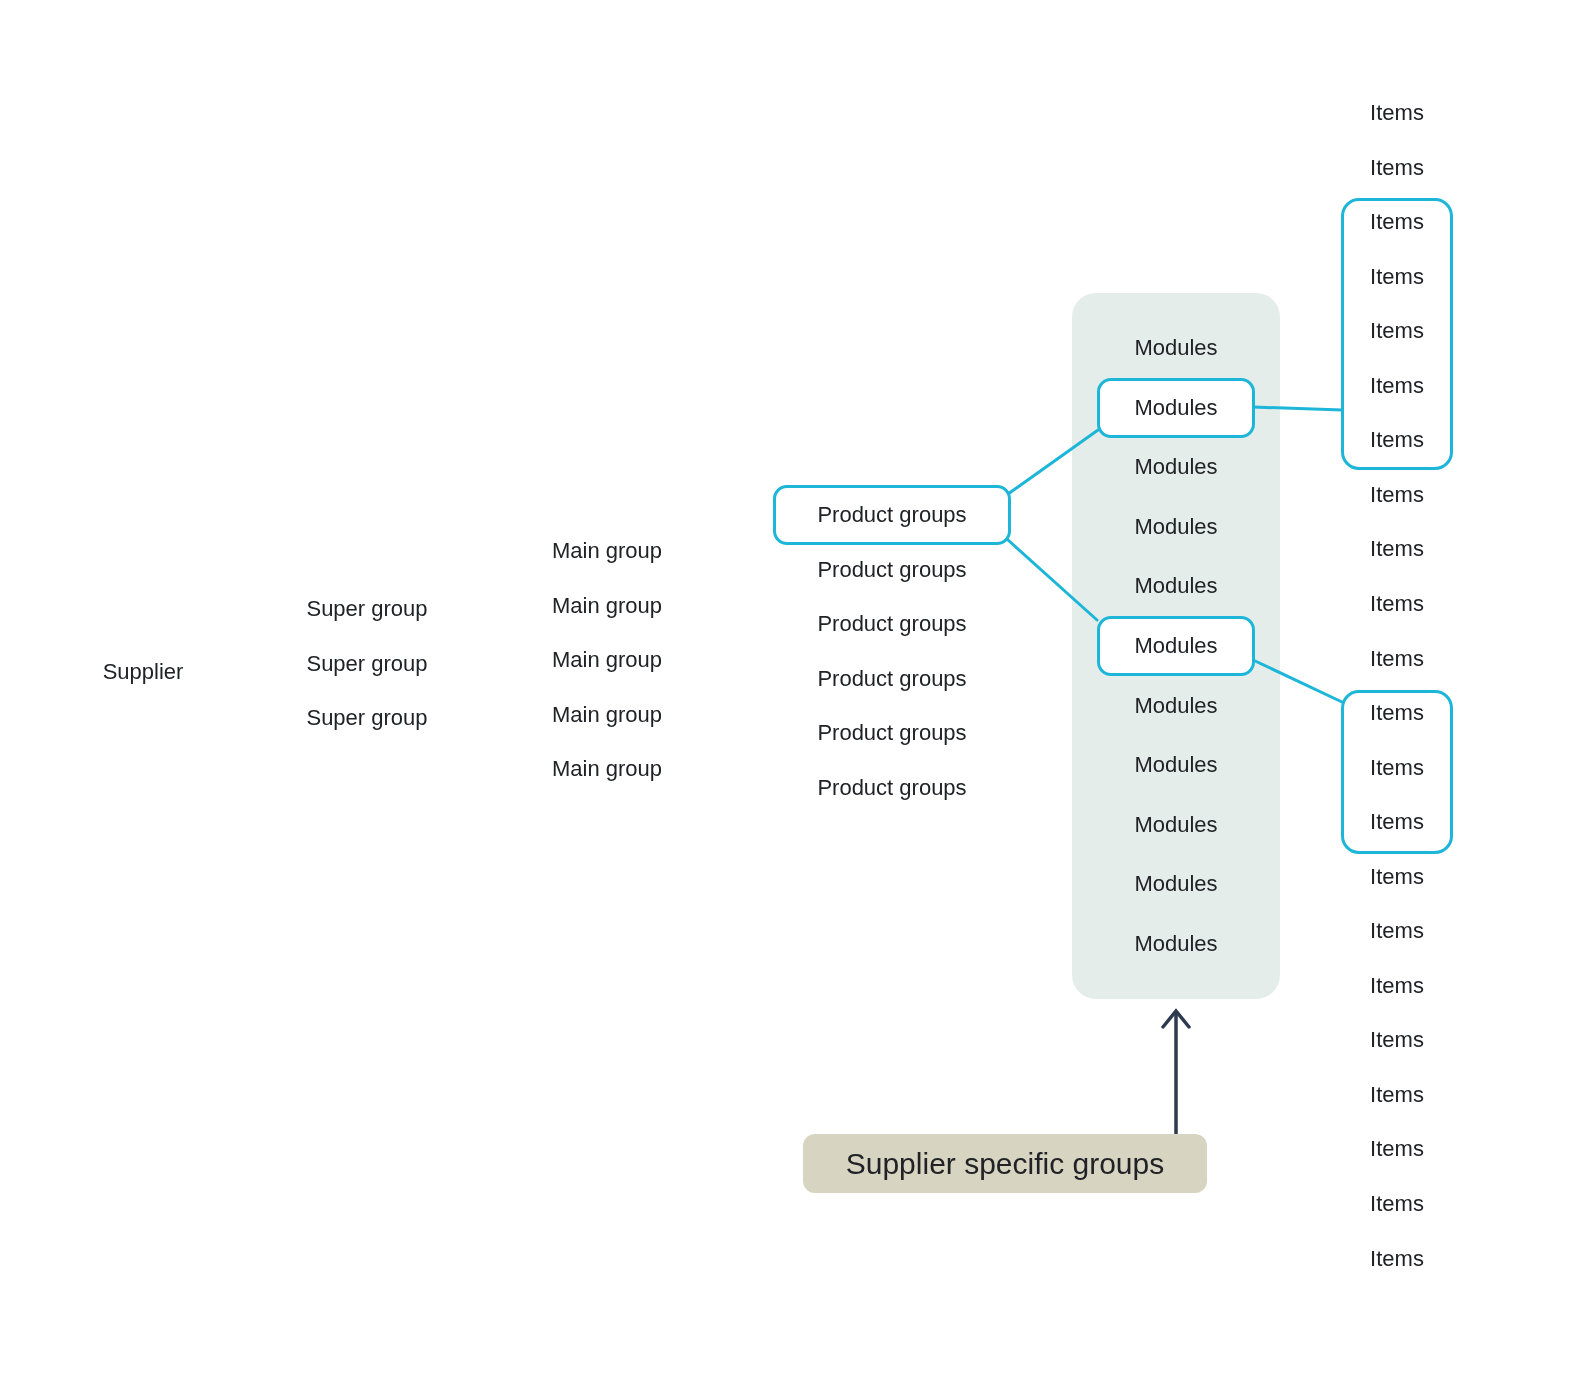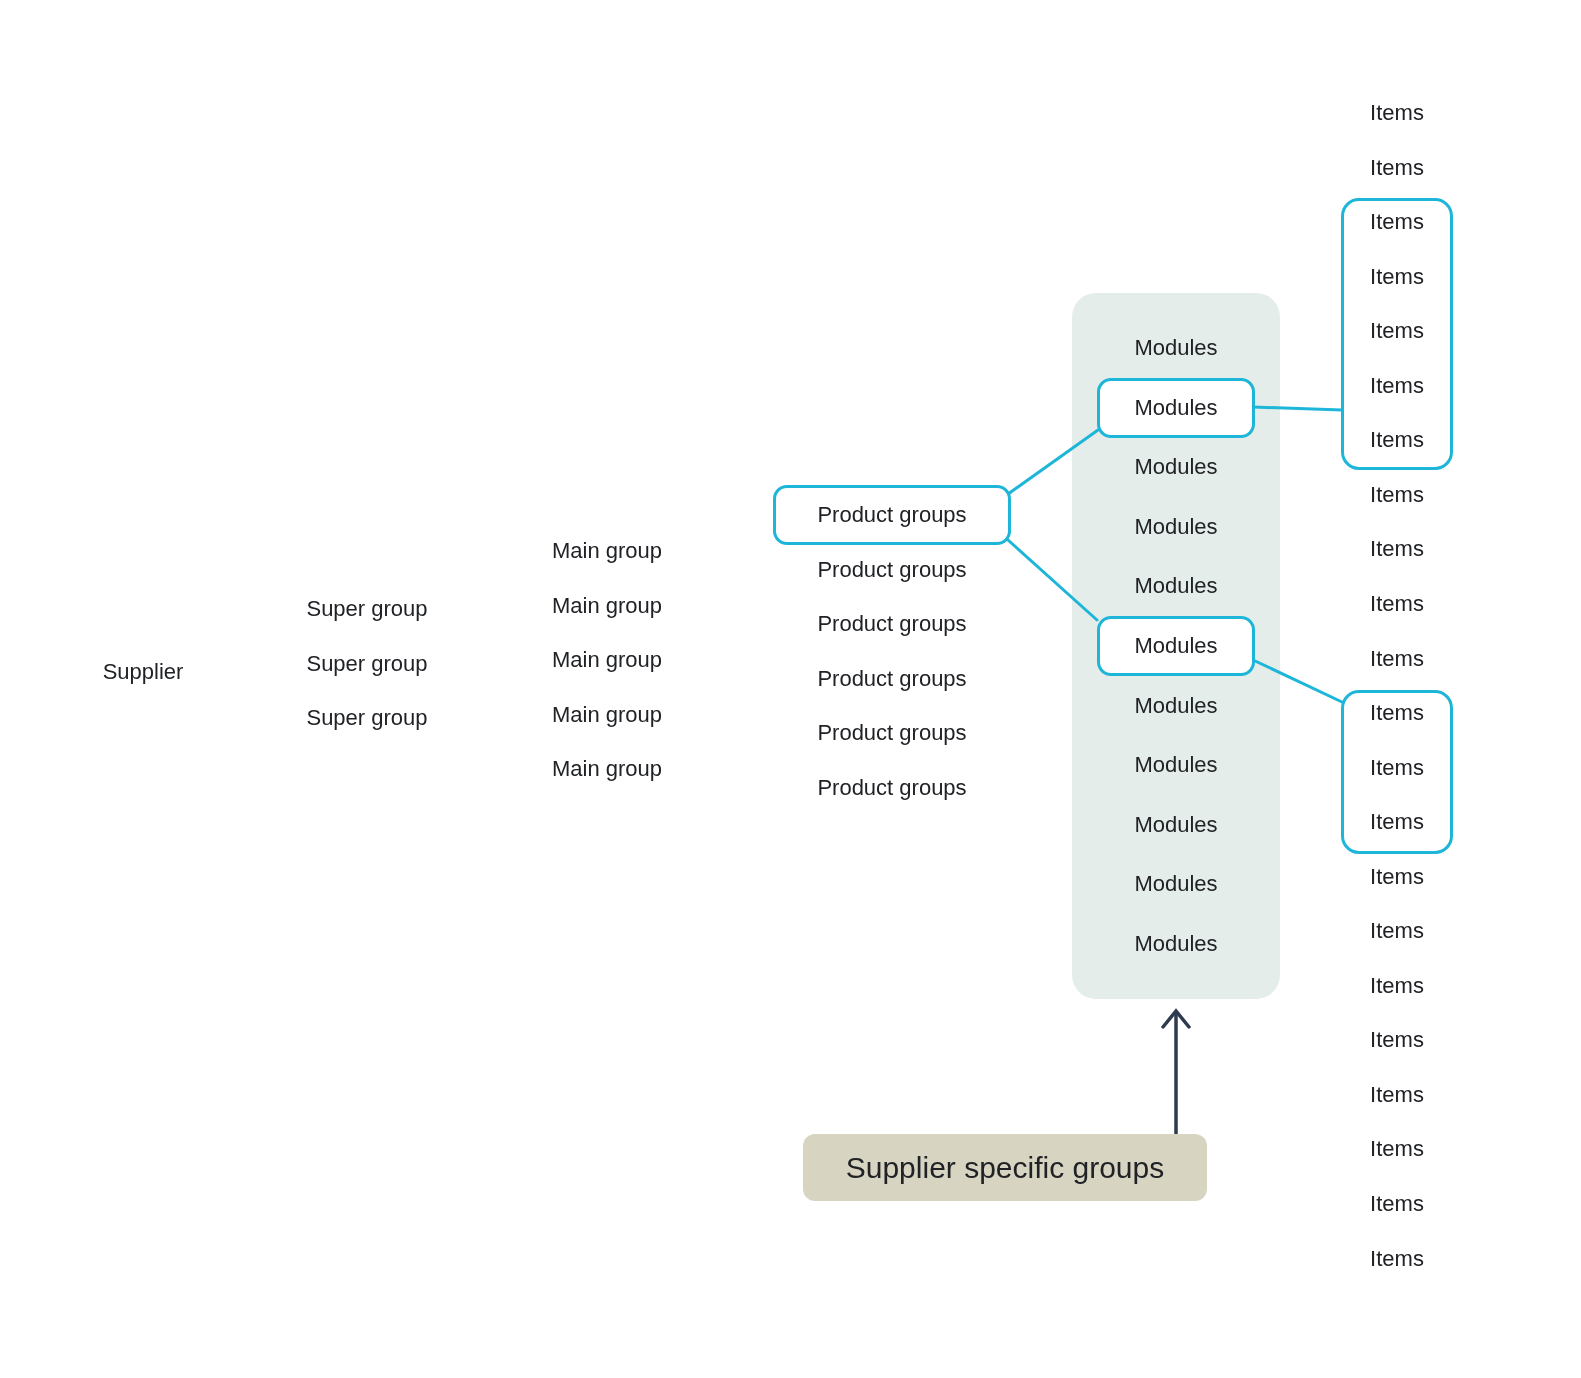--- a/index.html
+++ b/index.html
@@ -57,21 +57,21 @@
     position:absolute;
     box-sizing:border-box;
     border:3px solid var(--accent, #1db6d9);
     background:var(--box-fill, #ffffff);
     border-radius:18px;
     z-index:3;
   }
   .annotation {
     position:absolute;
     left:803px; top:1134px;
-    width:404px; height:67px;
+    width:404px; height:59px;
     background:var(--annotation-bg, #d7d5c1);
     border-radius:12px;
     display:flex;
     align-items:center;
     justify-content:center;
     font-size:30px;
     z-index:4;
   }
 </style>
 </head>

